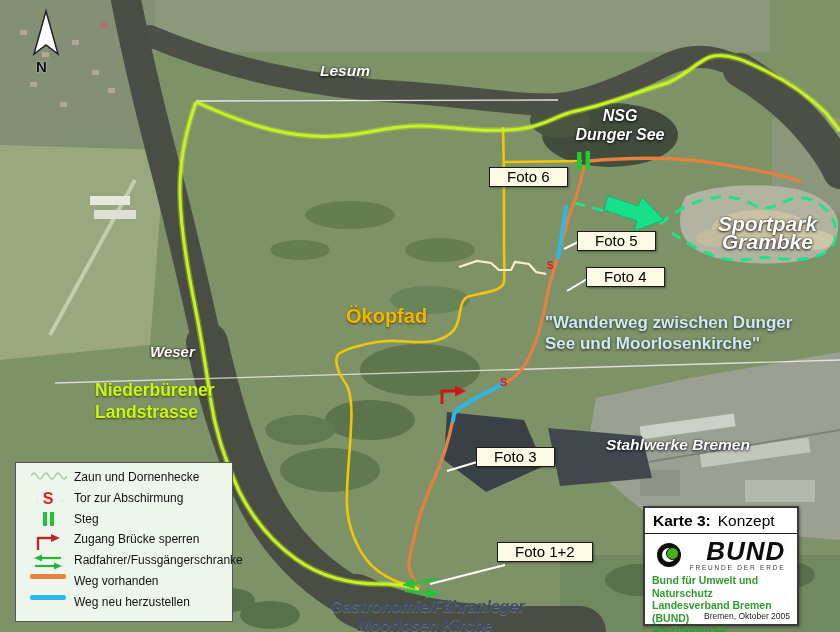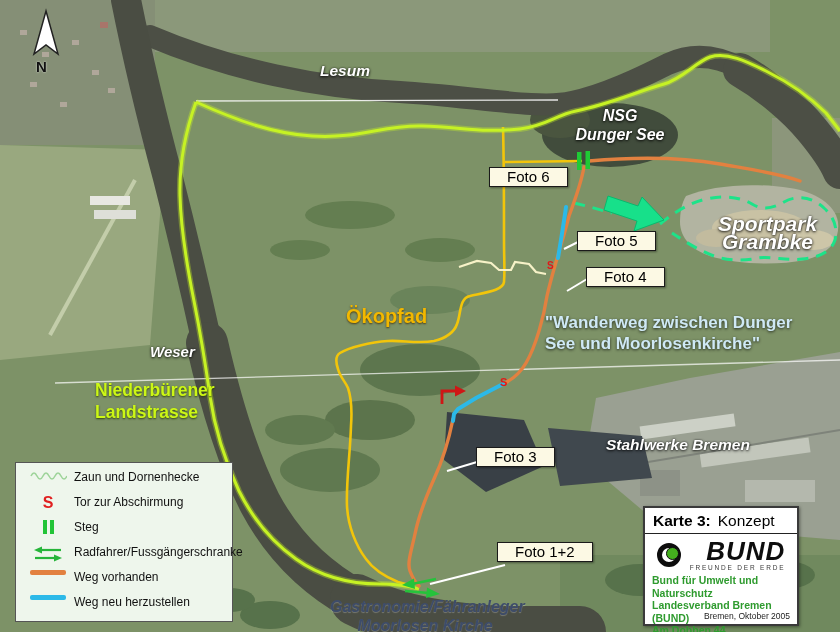--- a/index.html
+++ b/index.html
@@ -226,20 +226,29 @@
       <span class="lsym">
           <span class="sym-steg">
             <i></i>
             <i></i>
           </span>
         </span>
       <span class="llab">Steg</span>
     </div>
     <div class="lrow">
       <span class="lsym">
+        <svg width="28" height="19" viewBox="0 0 28 19">
+            <path d="M4,18 L4,6 L18,6" stroke="#b52b2b" stroke-width="2.4" fill="none"></path>
+            <path d="M17,2 L26,6 L17,10 Z" fill="#b52b2b"></path>
+          </svg>
+      </span>
+      <span class="llab">Zugang Brücke sperren</span>
+    </div>
+    <div class="lrow">
+      <span class="lsym">
         <svg width="30" height="18" viewBox="0 0 30 18">
             <line x1="28" y1="5" x2="7" y2="5" stroke="#26b53a" stroke-width="2.2"></line>
             <path d="M9,1.5 L1,5 L9,8.5 Z" fill="#26b53a"></path>
             <line x1="2" y1="13" x2="23" y2="13" stroke="#26b53a" stroke-width="2.2"></line>
             <path d="M21,9.5 L29,13 L21,16.5 Z" fill="#26b53a"></path>
           </svg>
       </span>
       <span class="llab">Radfahrer/Fussgängerschranke</span>
     </div>
     <div class="lrow">

